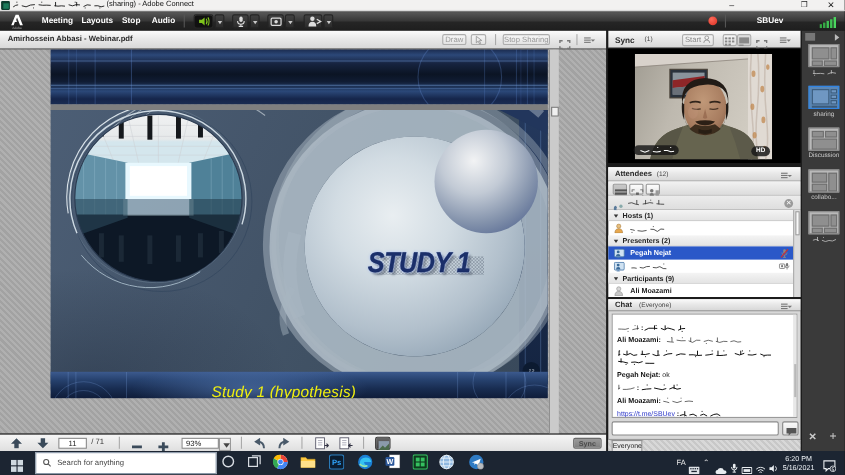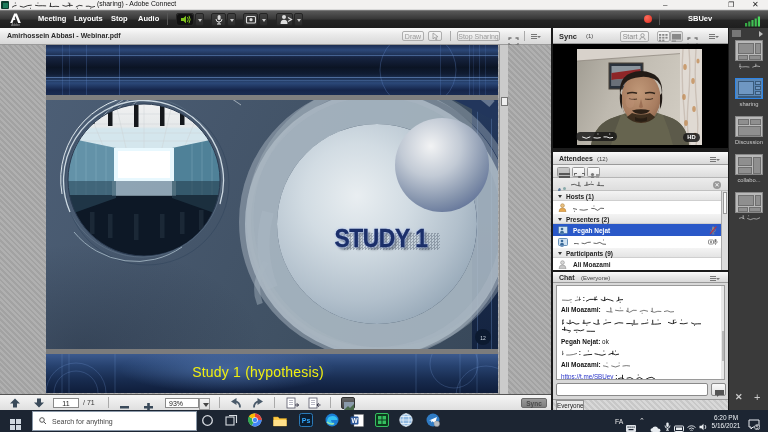--- a/index.html
+++ b/index.html
@@ -24,27 +24,27 @@
 .pmenu{width:10px;height:7px;}
 .pmenu:before{content:"";position:absolute;left:0;top:1px;width:6px;height:1.2px;background:#777;box-shadow:0 2px 0 #777,0 4px 0 #777;}
 .pmenu:after{content:"";position:absolute;right:0;top:3px;border:2px solid transparent;border-top:2.5px solid #777;}
 
 #sharepod{left:0;top:28px;width:551px;height:382px;background:#1c1c1c;}
 #sharehdr{height:17px;}
 #sharehdr .podttl{left:7px;top:4px;font-size:7px;}
 .sbtn{border:1px solid #adadad;border-radius:2px;background:linear-gradient(#f6f6f6,#e3e3e3);color:#9a9a9a;font-size:7px;text-align:center;}
 #sharecontent{left:0;top:17px;width:551px;height:349px;background:repeating-linear-gradient(45deg,#a2a2a2 0px,#a2a2a2 2px,#b0b0b0 2px,#b0b0b0 4px);}
 
-#slide{left:46px;top:0px;width:452px;height:348px;}
+#slide{left:46px;top:0px;width:452px;height:348px;font-style:italic;}
 #slidetop{left:0;top:0;width:452px;height:50px;background:linear-gradient(#1b2c50 0%,#2c4878 10%,#16233f 26%,#0b1424 45%,#101c33 58%,#2b4878 76%,#15254a 90%,#1a2c52 100%);}
 .vline{top:0;width:1px;height:50px;background:rgba(90,130,200,.55);}
 #slidesep1{left:0;top:50px;width:452px;height:5px;background:#7f7f7f;}
 #slidemain{left:0;top:55px;width:452px;height:249px;background:linear-gradient(115deg,#4c5e75 0%,#45566b 35%,#3e4f61 70%,#38485a 100%);overflow:hidden;}
 #slidesep2{left:0;top:304px;width:452px;height:5px;background:#7c7c7c;}
-#slidebot{left:0;top:309px;width:452px;height:39px;background:linear-gradient(#3c5a8e 0%,#27426f 30%,#182c50 65%,#0f1d3a 100%);overflow:hidden;}
+#slidebot{left:0;top:293px;width:452px;height:24px;background:linear-gradient(#3c5a8e 0%,#27426f 30%,#182c50 65%,#0f1d3a 100%);overflow:hidden;}
 #slidebot .txt{left:0;top:9.5px;width:424px;text-align:center;font-size:14px;letter-spacing:0.2px;color:#f0ef10;}
 
 #sharescroll{left:499px;top:0px;width:9px;height:349px;background:#cbcbcb;border-left:1px solid #8f8f8f;}
 #sharescroll .sthumb{left:0.5px;top:52px;width:7px;height:9px;background:#efefef;border:1px solid #777;}
 
 #navbar{left:0;top:366px;width:551px;height:16px;background:linear-gradient(#f6f6f6,#dfdfdf);border-top:1px solid #555;}
 .nsep{top:2px;width:1px;height:11px;background:#aaa;}
 #syncbtn{left:521px;top:3px;width:26px;height:10px;background:linear-gradient(#9a9a9a,#7e7e7e);border:1px solid #6a6a6a;border-radius:2px;color:#4a4a4a;font-size:6.5px;font-weight:bold;text-align:center;line-height:9px;}
 
 #videopod{left:553px;top:28px;width:175px;height:120px;}

